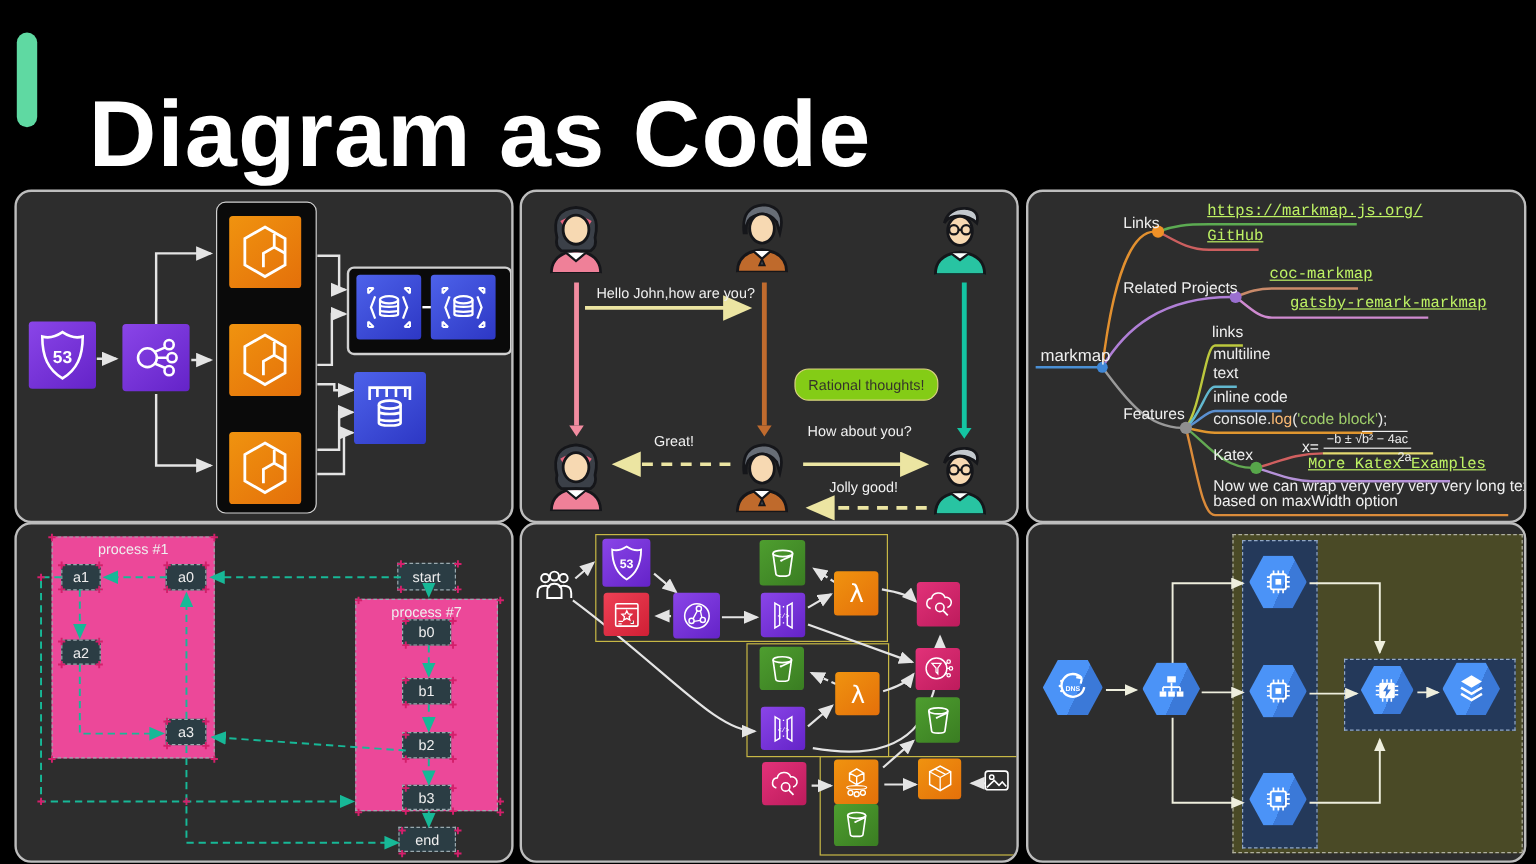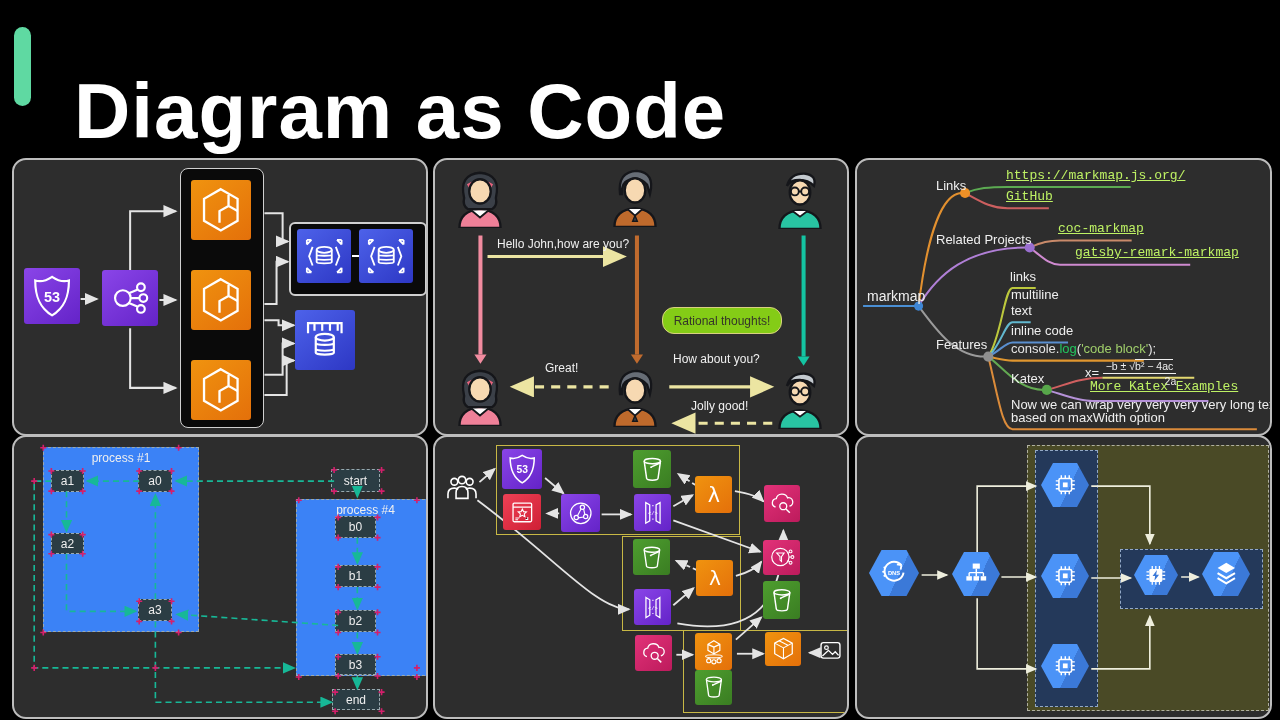--- a/index.html
+++ b/index.html
@@ -25,32 +25,32 @@
   .blackbox{position:absolute;background:#0a0a0a;border:1.5px solid #d0d0d0;}
   
   .lbl{position:absolute;white-space:nowrap;color:#f0f0f0;font-size:12px;}
   .mm{font-size:13px;color:#efefef;}
   .mm-link{color:#bef264;text-decoration:underline;font-family:Liberation Mono, monospace;}
   .note{position:absolute;background:#84cc16;border:1px solid #d8d080;border-radius:12px;
     color:#35352a;font-size:12px;display:flex;align-items:center;justify-content:center;}
   
   .fnode{position:absolute;background:#2b3d44;border:1px dashed #9aa9ae;color:#efefef;
     font-size:12px;display:flex;align-items:center;justify-content:center;}
-  .fclu{position:absolute;background:#3b82f6;border:1px dashed #9aa9ae;padding-left:20px;}
+  .fclu{position:absolute;background:#ec4899;border:1px dashed #9aa9ae;}
   .fclu>span{position:absolute;top:3px;left:0;width:100%;text-align:center;color:#efefef;font-size:12px;}
   
   .grp{position:absolute;border:1.5px solid #c8b845;}
   
   .region-olive{position:absolute;background:#4a4a26;border:1.5px dashed #b0b0a0;}
   .region-blue{position:absolute;background:#24395a;border:1.5px dashed #93a9c6;}
   .hex{position:absolute;clip-path:polygon(25% 0,75% 0,100% 50%,75% 100%,25% 100%,0 50%);
     background:linear-gradient(115deg,#4b93f7 58%,#3b79d8 58%);
     display:flex;align-items:center;justify-content:center;}
   .hex svg{width:72%;height:72%;}
-  .code-a{color:#e5e5e5}.code-b{color:#22c55e}.code-d{color:#9fce6a}
+  .code-a{color:#e5e5e5}.code-b{color:#fdba74}.code-d{color:#9fce6a}
   .frac{display:inline-block;text-align:right;vertical-align:middle;font-size:10.5px;color:#efefef;}
   .frac .top{display:block;border-bottom:1px solid #efefef;padding:0 3px 1px;}
   .frac .bot{display:block;padding-top:1px;}
   .ovl{border-top:1px solid #efefef;padding-top:0px;}
 </style>
 </head>
 <body>
 
 <svg width="0" height="0" style="position:absolute">
   <defs>
@@ -364,21 +364,21 @@
     <span class="lbl mm mm-link" style="left:233px;top:219px">More Katex Examples</span>
     <span class="lbl mm" style="left:154px;top:237px">Now we can wrap very very very very long text</span>
     <span class="lbl mm" style="left:154px;top:250px">based on maxWidth option</span>
   </div>
 
   <div class="panel" style="left:12px;top:435px;width:412px;height:280px;">
     <div class="fclu" style="left:29px;top:10px;width:134px;height:183px">
       <span>process #1</span>
       </div>
     <div class="fclu" style="left:282px;top:62px;width:117px;height:175px">
-      <span>process #4</span>
+      <span>process #7</span>
       </div>
     <div class="fnode" style="left:37px;top:33px;width:31px;height:20px">a1</div>
     <div class="fnode" style="left:124px;top:33px;width:32px;height:20px">a0</div>
     <div class="fnode" style="left:37px;top:96px;width:31px;height:19px">a2</div>
     <div class="fnode" style="left:124px;top:162px;width:32px;height:20px">a3</div>
     <div class="fnode" style="left:317px;top:32px;width:47px;height:21px">start</div>
     <div class="fnode" style="left:321px;top:79px;width:39px;height:20px">b0</div>
     <div class="fnode" style="left:321px;top:128px;width:39px;height:20px">b1</div>
     <div class="fnode" style="left:321px;top:173px;width:39px;height:20px">b2</div>
     <div class="fnode" style="left:321px;top:217px;width:39px;height:19px">b3</div>

